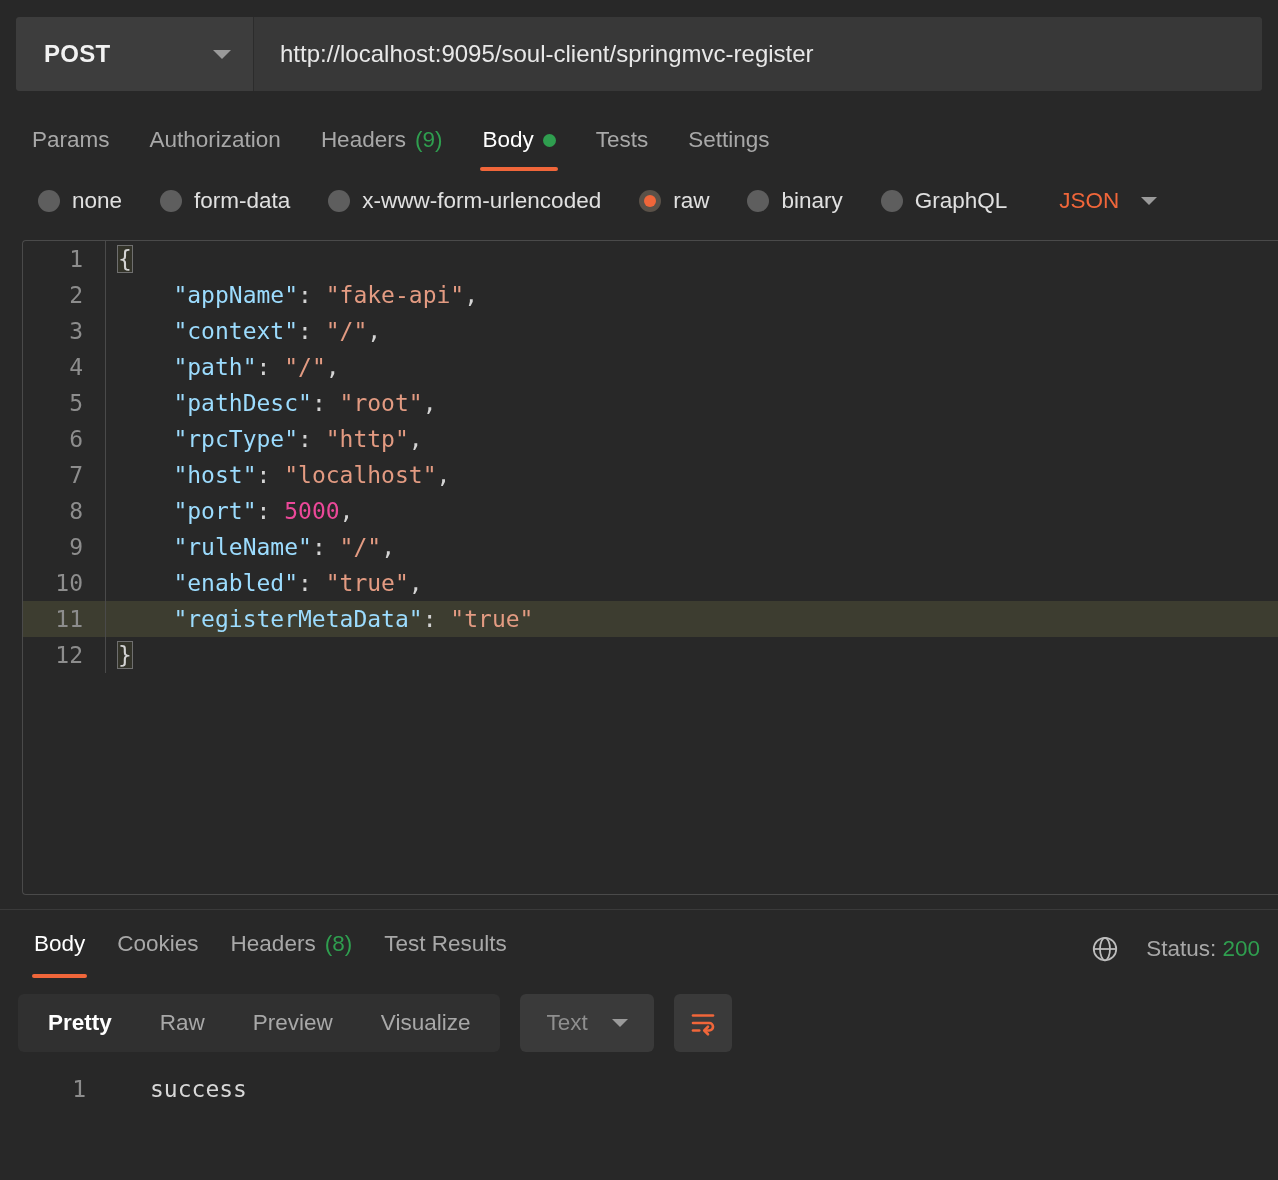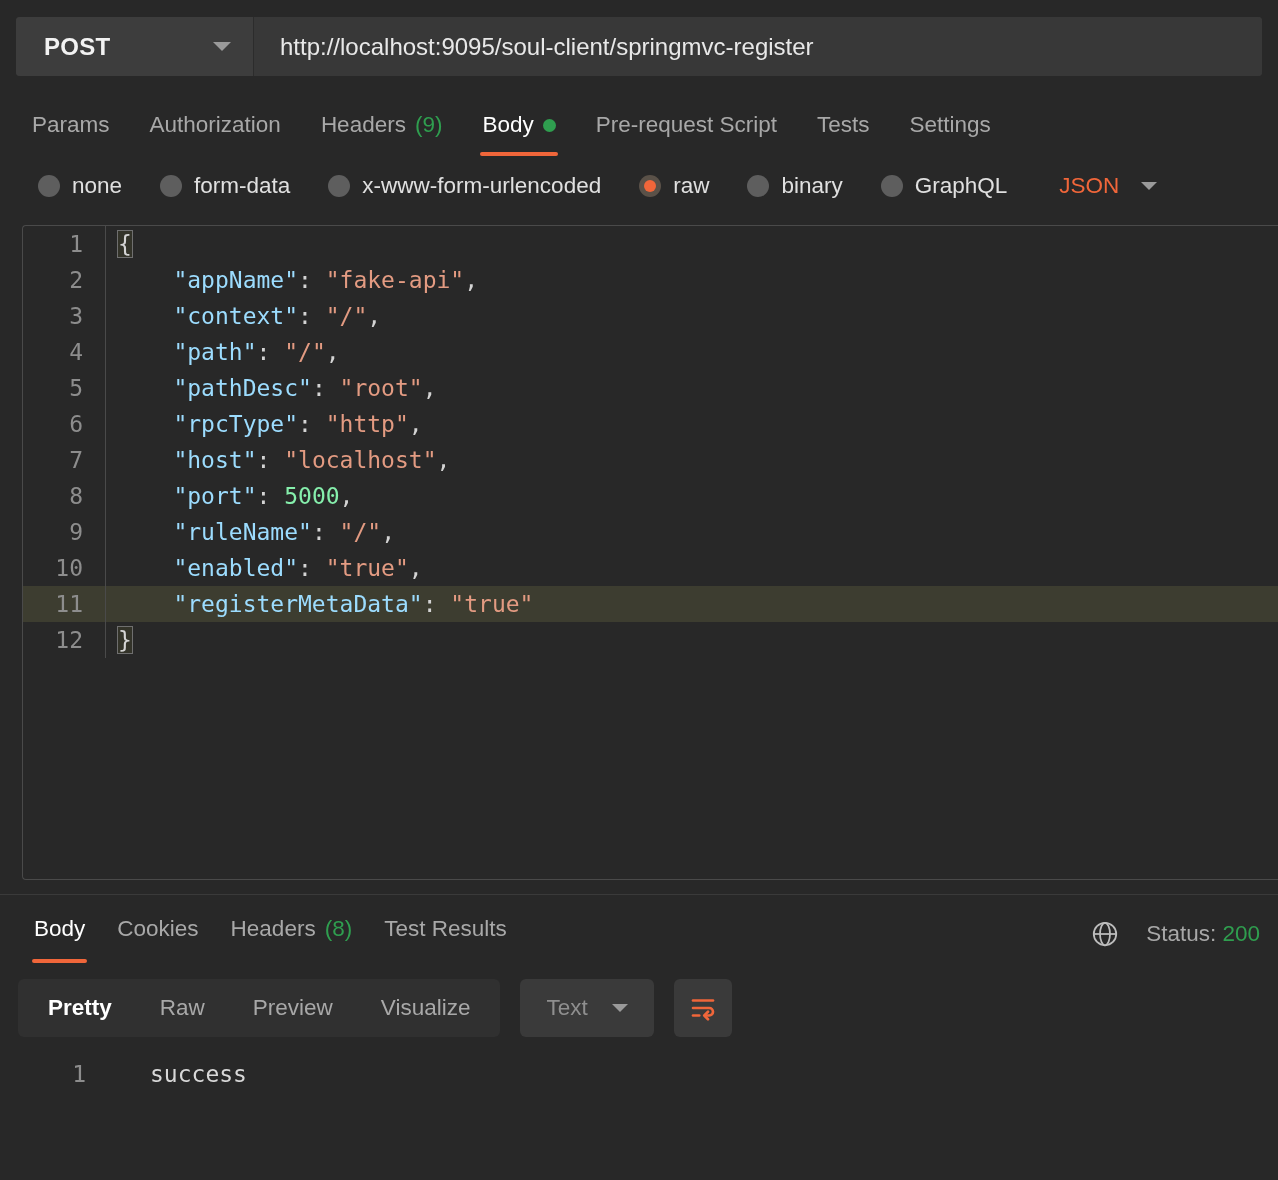--- a/index.html
+++ b/index.html
@@ -7,21 +7,21 @@
     width: 1278px; height: 1180px;
     background: #282828;
     font-family: "Liberation Sans", sans-serif;
     overflow: hidden;
   }
   body { position: relative; }
 
   
   .urlbar-wrap { padding: 17px 16px 0 16px; }
   .urlbar {
-    display: flex; height: 59px;
+    display: flex; height: 74px;
     background: #3d3d3d;
     border-radius: 4px;
     overflow: hidden;
   }
   .method-select {
     width: 238px; flex: 0 0 238px;
     display: flex; align-items: center;
     padding: 0 22px 0 28px;
     border-right: 1px solid #2c2c2c;
     background: #3d3d3d;
@@ -136,21 +136,21 @@
     flex: 1; white-space: pre;
     color: #d4d4d4; font-size: 23px;
     font-family: "DejaVu Sans Mono", monospace;
     border-left: 1px solid #4a4a4a;
     padding-left: 12px; height: 36px;
     line-height: 36px;
   }
   .code-line.active .code-text { border-left-color: #4a4a4a; }
   .k-key { color: #9cdcfe; }
   .k-str { color: #e39b82; }
-  .k-num { color: #86efac; }
+  .k-num { color: #ec4899; }
   .k-punc { color: #d4d4d4; }
   .k-brace {
     color: #d4d4d4;
     outline: 1px solid #6f6f6f;
     background: #333329;
   }
 
   
   .divider { height: 1px; background: #3a3a3a; margin-top: 14px; }
 
@@ -251,23 +251,20 @@
     </div>
     <div class="req-tab">
       <span>Headers</span>
       <span class="tab-count">(9)</span>
     </div>
     <div class="req-tab active">
       <span>Body</span>
       <span class="green-dot"></span>
     </div>
     <div class="req-tab">
-      <span>Pre-request Script</span>
-    </div>
-    <div class="req-tab">
       <span>Tests</span>
     </div>
     <div class="req-tab">
       <span>Settings</span>
     </div>
   </div>
 
 <div class="bodytype-row">
   <div id="bodytype-opts" style="display:flex;align-items:flex-end;">
       <div class="radio-opt">

